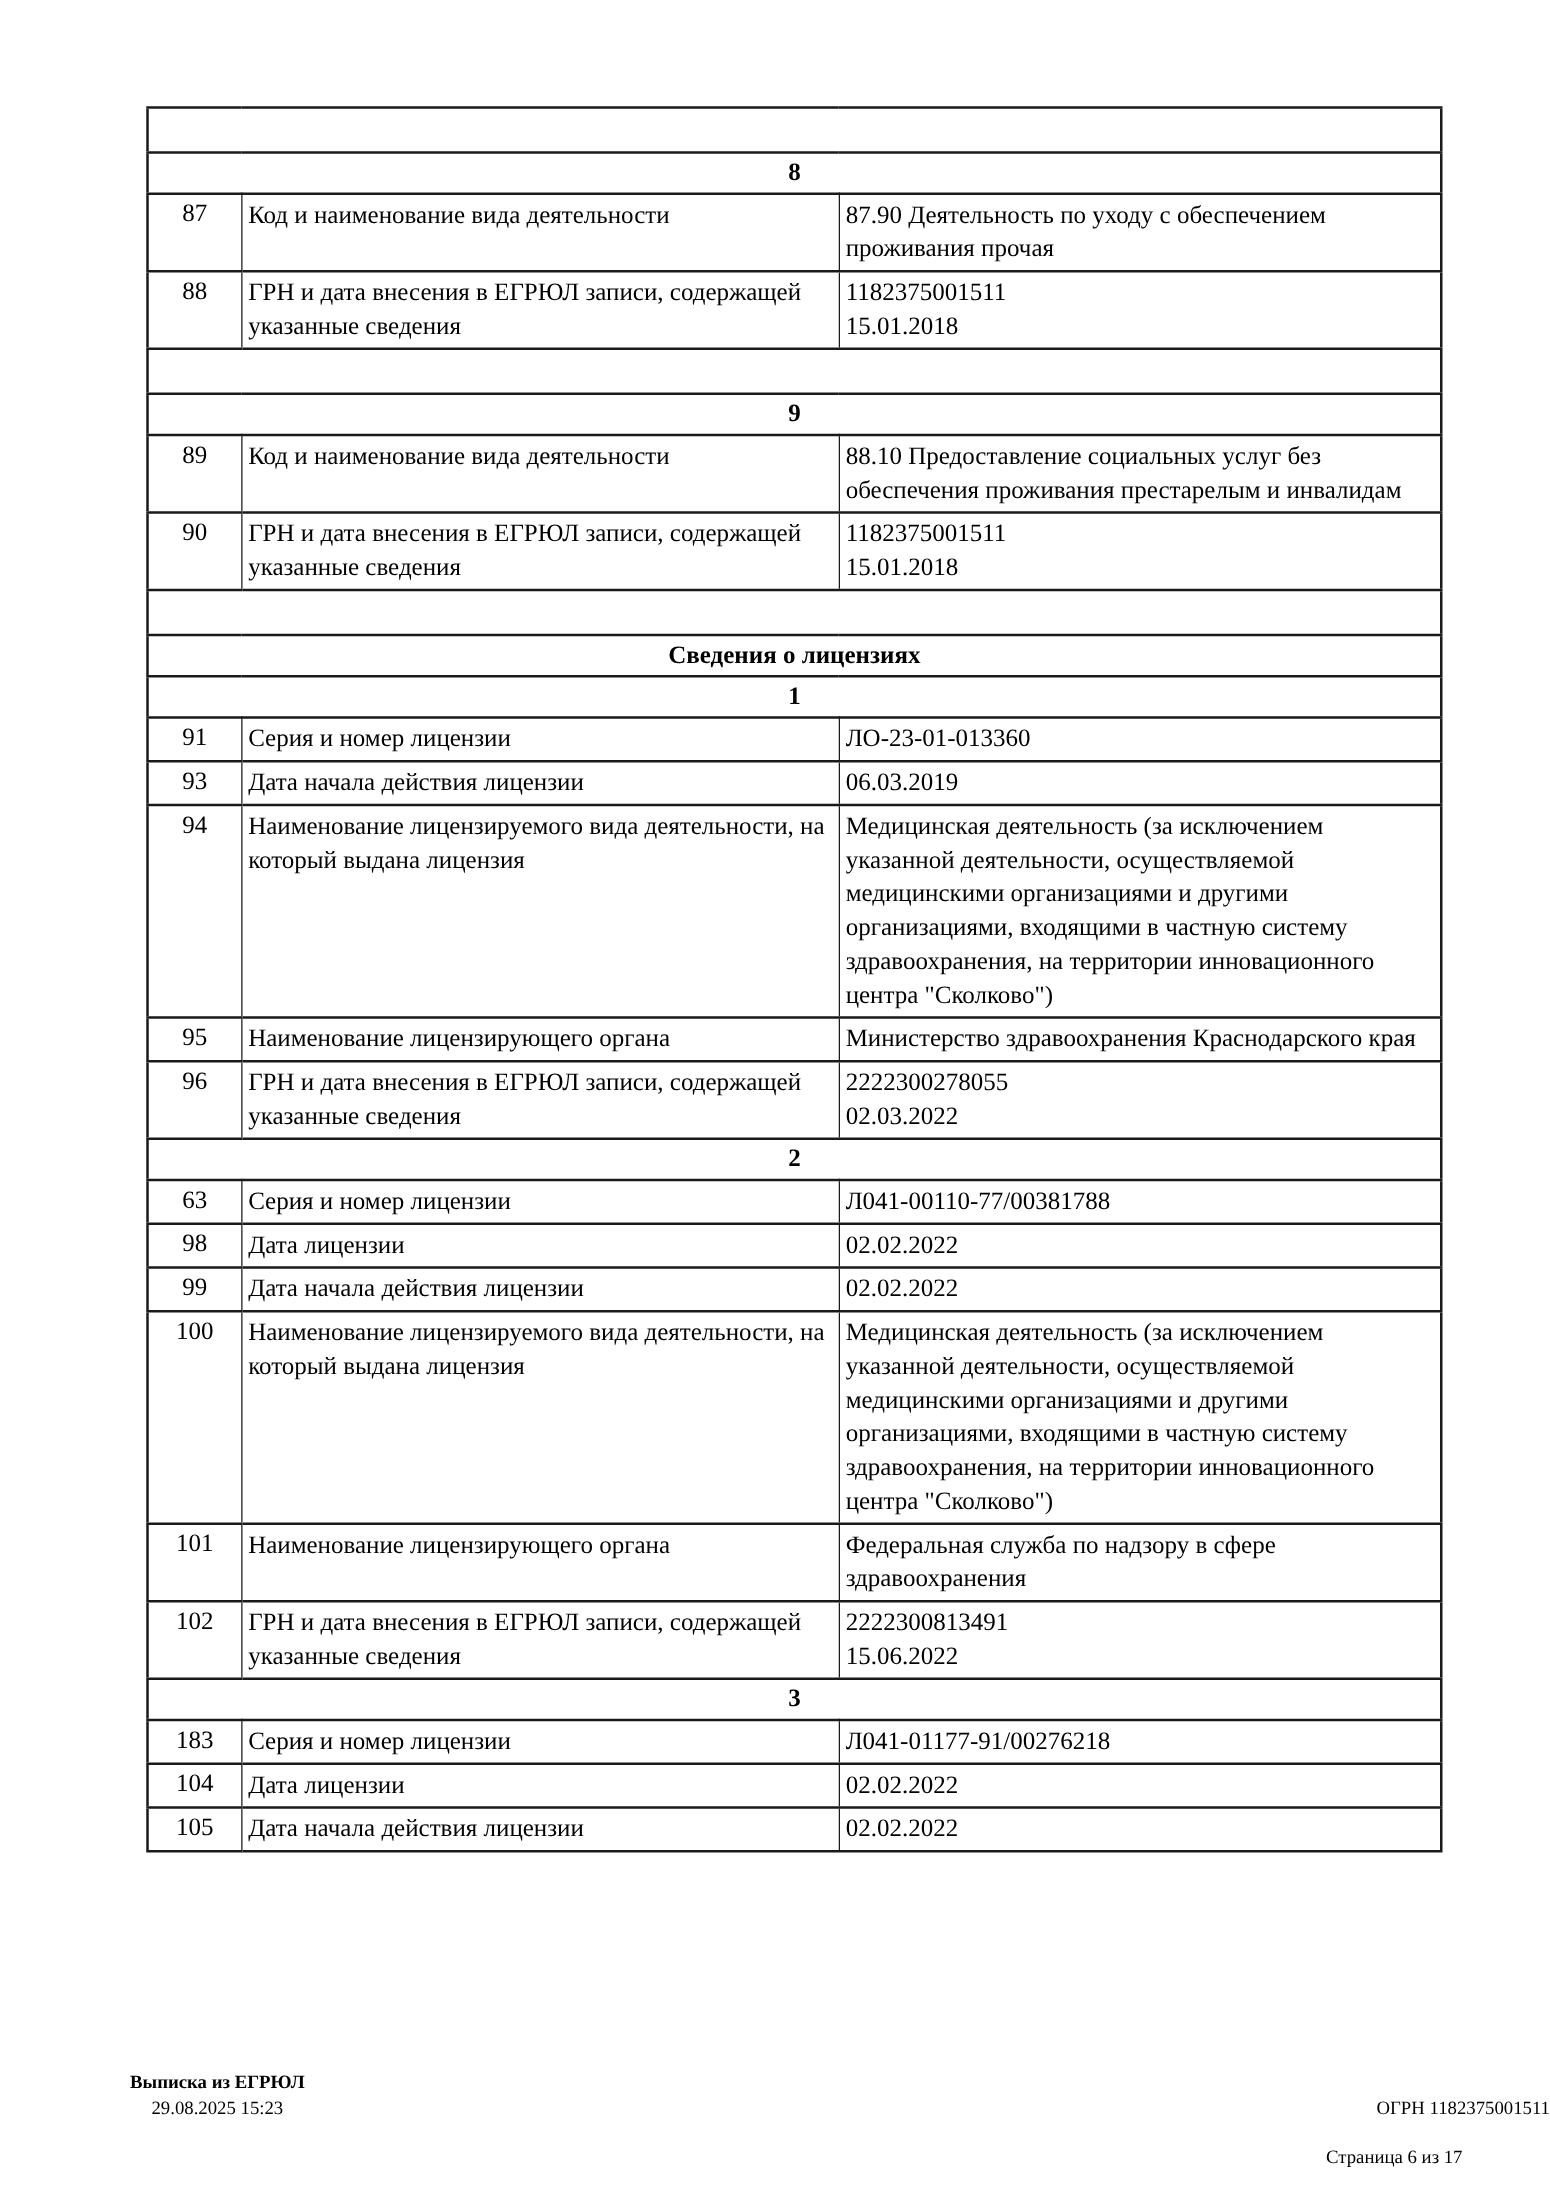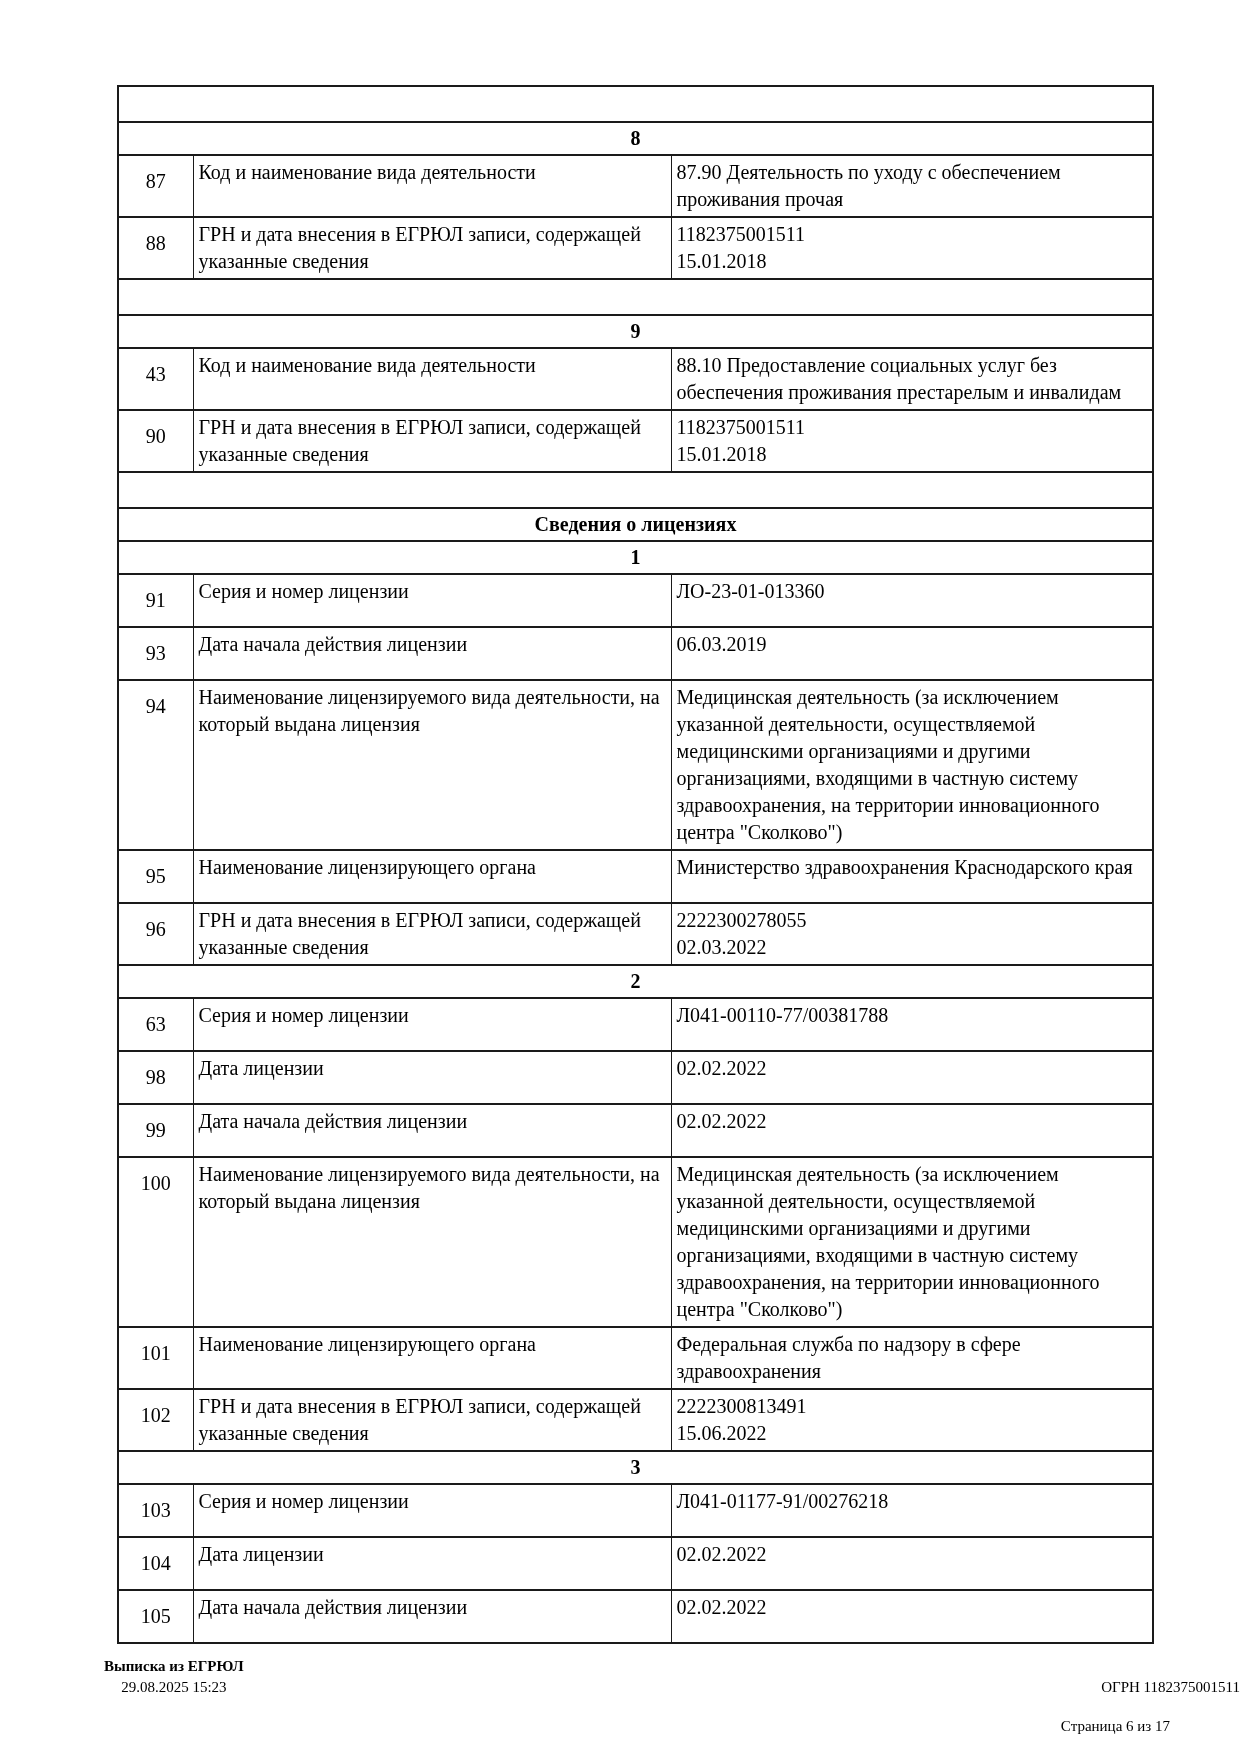--- a/index.html
+++ b/index.html
@@ -42,21 +42,21 @@
     border-left: 1px solid #1a1a1a;
     border-right: 1px solid #1a1a1a;
     vertical-align: top;
     padding: 3px 5px;
   }
   table.egrul col.c-num   { width: 75px; }
   table.egrul col.c-label { width: 478px; }
   table.egrul col.c-value { width: 482px; }
   table.egrul td.num {
     text-align: center;
-    padding: 12px 2px;
+    padding: 2px 2px;
     margin-top: 24px;
   }
   table.egrul td.value {
     white-space: pre-line;
   }
   table.egrul td.section {
     text-align: center;
     font-weight: bold;
     height: 27px;
     padding: 2px 5px;
@@ -122,21 +122,21 @@
           <td class="value">1182375001511
 15.01.2018</td>
         </tr>
         <tr>
           <td colspan="3" class="spacer"></td>
         </tr>
         <tr>
           <td colspan="3" class="section">9</td>
         </tr>
         <tr>
-          <td class="num">43</td>
+          <td class="num">89</td>
           <td class="label">Код и наименование вида деятельности</td>
           <td class="value">88.10 Предоставление социальных услуг без обеспечения проживания престарелым и инвалидам</td>
         </tr>
         <tr>
           <td class="num">90</td>
           <td class="label">ГРН и дата внесения в ЕГРЮЛ записи, содержащей указанные сведения</td>
           <td class="value">1182375001511
 15.01.2018</td>
         </tr>
         <tr>
@@ -205,21 +205,21 @@
         <tr>
           <td class="num">102</td>
           <td class="label">ГРН и дата внесения в ЕГРЮЛ записи, содержащей указанные сведения</td>
           <td class="value">2222300813491
 15.06.2022</td>
         </tr>
         <tr>
           <td colspan="3" class="section">3</td>
         </tr>
         <tr>
-          <td class="num">103</td>
+          <td class="num">183</td>
           <td class="label">Серия и номер лицензии</td>
           <td class="value">Л041-01177-91/00276218</td>
         </tr>
         <tr>
           <td class="num">104</td>
           <td class="label">Дата лицензии</td>
           <td class="value">02.02.2022</td>
         </tr>
         <tr>
           <td class="num">105</td>

